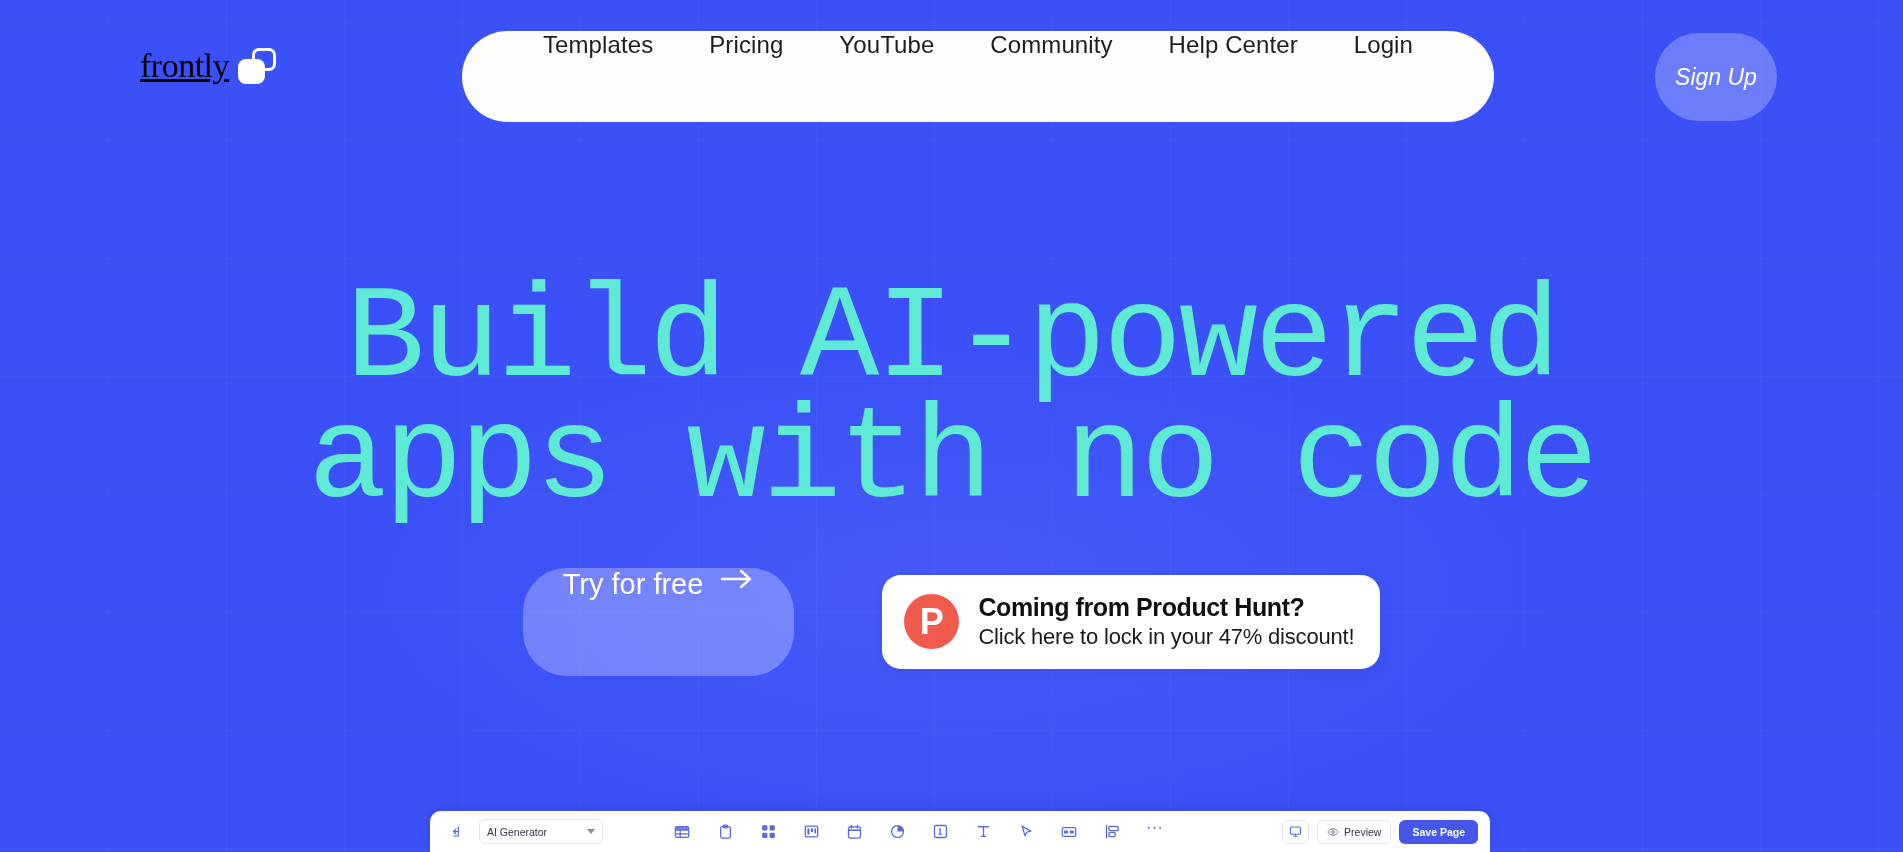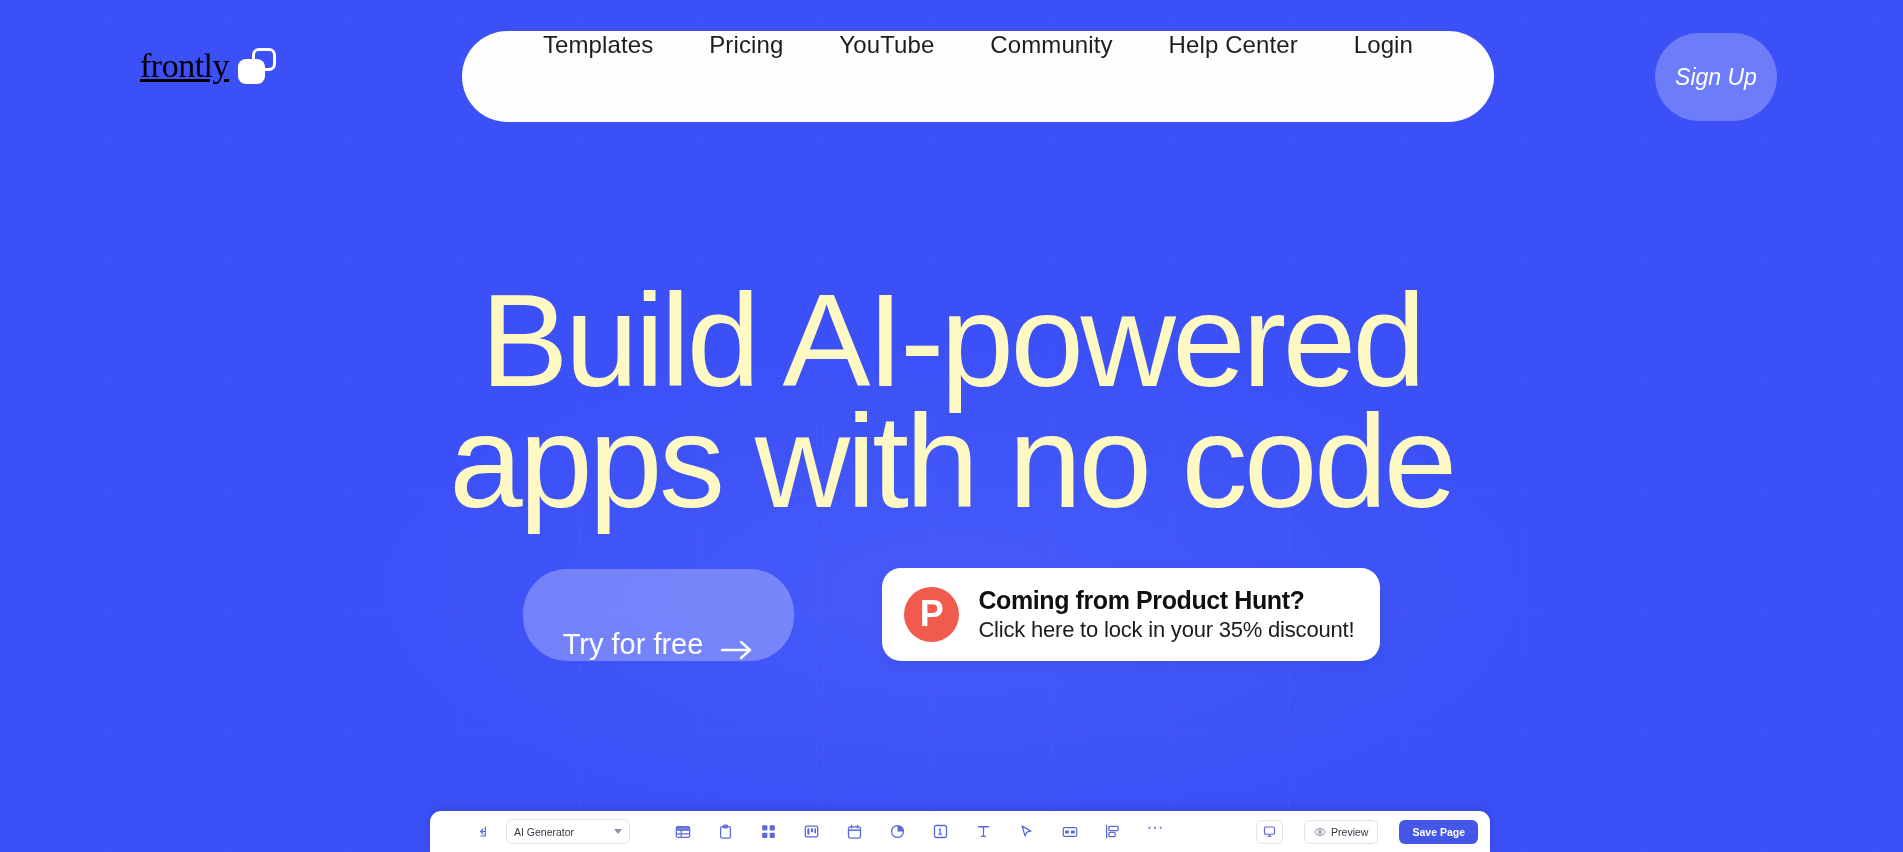--- a/index.html
+++ b/index.html
@@ -143,47 +143,47 @@
   .hero {
     position: absolute;
     top: 280px;
     left: 0;
     width: 1903px;
     text-align: center;
     z-index: 10;
   }
 
   .hero-title {
-    font-family: Liberation Sans, sans-serif;
+    font-family: Liberation Mono, monospace;
     font-weight: 300;
     font-size: 132px;
     line-height: 0.92;
-    color: #fef9c3;
+    color: #5eead4;
     letter-spacing: -3.5px;
     white-space: pre-line;
   }
 
   
   .cta-row {
     position: absolute;
     top: 568px;
     left: 0;
     width: 1903px;
     display: flex;
     align-items: center;
     justify-content: center;
     gap: 0;
     z-index: 10;
   }
 
   .try-btn {
     display: flex;
-    align-items: flex-end;
+    align-items: flex-start;
     gap: 17px;
-    height: 92px;
+    height: 108px;
     padding: 0 40px;
     border: none;
     border-radius: 44px;
     background: rgba(255,255,255,0.28);
     color: #FFFFFF;
     font-family: "Liberation Sans", sans-serif;
     font-size: 29px;
     cursor: pointer;
     white-space: nowrap;
   }
@@ -282,22 +282,21 @@
     display: flex;
     align-items: center;
     z-index: 30;
     box-shadow: 0 -2px 14px rgba(0,0,0,0.10);
   }
 
   .eb-left {
     display: flex;
     align-items: center;
     gap: 11px;
-    padding-left: 20px;
-    margin-left: 20px;
+    padding-left: 13px;
   }
 
   .eb-icon-btn {
     width: 25px;
     height: 25px;
     display: flex;
     align-items: center;
     justify-content: center;
     border-radius: 5px;
     cursor: pointer;
@@ -333,21 +332,21 @@
     flex: 1;
     display: flex;
     align-items: center;
     justify-content: center;
     gap: 18px;
   }
 
   .eb-right {
     display: flex;
     align-items: center;
-    gap: 21px;
+    gap: 8px;
     padding-right: 12px;
     padding-left: 48px;
   }
 
   .eb-outline-btn {
     display: flex;
     align-items: center;
     gap: 5px;
     height: 24px;
     padding: 0 9px;
@@ -439,21 +438,21 @@
         <path d="M2 11 H30" stroke="#FFFFFF" stroke-width="2.4" stroke-linecap="round"></path>
         <path d="M21 3 L30 11 L21 19" stroke="#FFFFFF" stroke-width="2.4" stroke-linecap="round" stroke-linejoin="round"></path>
       </svg>
     </button>
 
 
     <div class="ph-badge">
       <span class="ph-logo">P</span>
       <span class="ph-text">
         <span class="ph-title">Coming from Product Hunt?</span><br>
-        <span class="ph-sub">Click here to lock in your 35% discount!</span>
+        <span class="ph-sub">Click here to lock in your 47% discount!</span>
       </span>
     </div>
   </div>
 
   <div class="editor-bar">
 
     <div class="eb-left">
       <button class="eb-icon-btn">
         <svg width="15" height="15" viewBox="0 0 16 16" fill="none">
           <path d="M11 3.2v9.6H6.2" stroke="currentColor" stroke-width="1.3" stroke-linecap="round" stroke-linejoin="round"></path>

